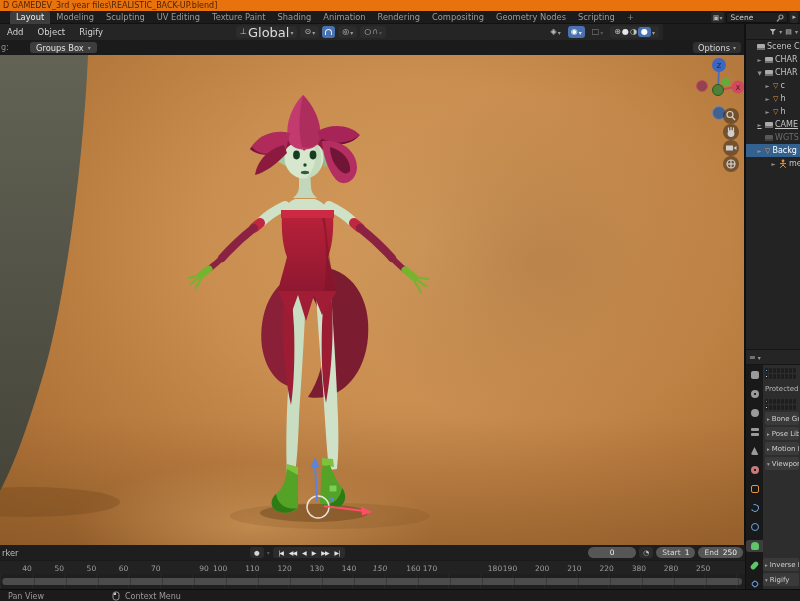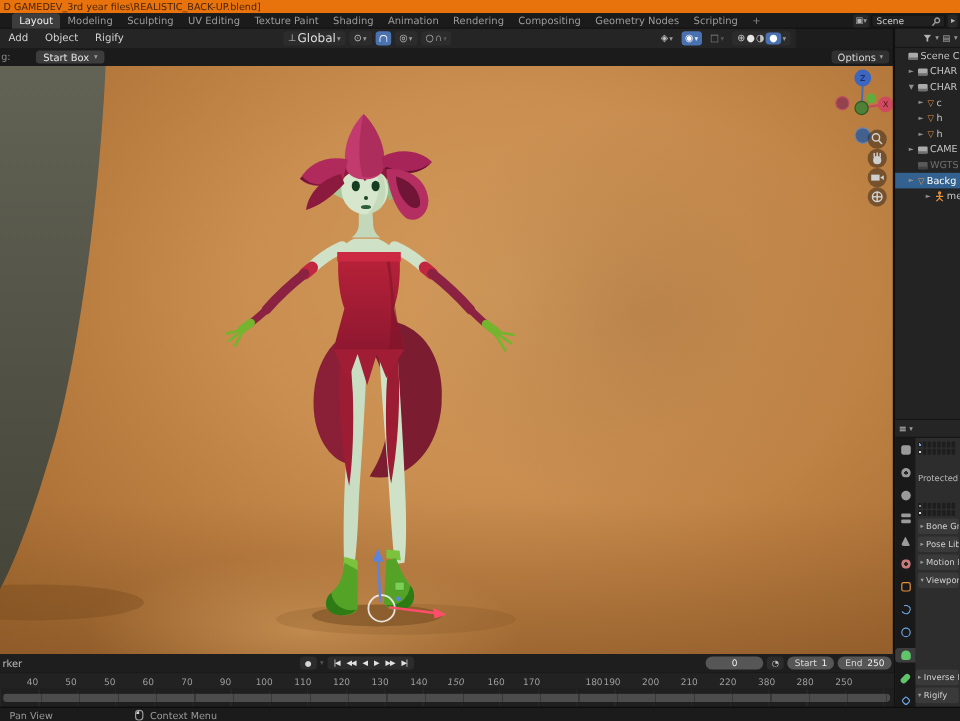--- a/index.html
+++ b/index.html
@@ -82,21 +82,21 @@
   .pic-man{border-radius:50% 50% 2px 2px}
   .pic-bone{width:9px;height:5px;border-radius:3px;transform:rotate(-45deg)}
   .pic-link{width:6px;height:6px;background:rgba(0,0,0,0);border:1.5px solid currentColor;transform:rotate(45deg)}
   .pic-checker{background:conic-gradient(currentColor 25%, #703a3a 0 50%, currentColor 0 75%, #703a3a 0)}
   #pbody{position:absolute;left:17px;top:15px;width:37px;height:225px;background:#2d2d2d;padding:3px 1px 0 2px}
   .lgrid{display:flex;flex-wrap:wrap;gap:1px;width:33px;margin-bottom:2px}
   .lcell{width:3px;height:5px;background:#1e1e1e;border-radius:1px}
   .lcell.dotb{background:#1e1e1e;box-shadow:inset 0 0 0 3px rgba(0,0,0,0);background-image:radial-gradient(circle 1px,#6fa8e0 98%,rgba(0,0,0,0))}
   .lcell.dotw{background-image:radial-gradient(circle 1px,#dcdcdc 98%,rgba(0,0,0,0))}
   .lcell.dotg{background-image:radial-gradient(circle 1px,#8a8a8a 98%,rgba(0,0,0,0))}
-  .plabel{font-size:7px;color:#b8b8b8;margin:16px 0;white-space:nowrap;overflow:hidden}
+  .plabel{font-size:7px;color:#b8b8b8;margin:6px 0;white-space:nowrap;overflow:hidden}
   .panel-h{height:13px;background:#3a3a3a;border-radius:2px;margin-bottom:2px;display:flex;align-items:center;
            gap:2px;padding-left:2px;font-size:7px;color:#d0d0d0;white-space:nowrap;overflow:hidden}
   .panel-h .pa{font-size:5.5px;color:#9d9d9d;flex:none}
   #lowerpanels{position:absolute;left:0;bottom:2px;width:36px}
   
   #timeline{left:0;top:545px;width:745px;height:44px;background:#1e1e1e}
   #tl-h{height:15px;position:relative}
   #markerlbl{position:absolute;left:2px;top:3px;font-size:8.3px;color:#bdbdbd}
   #tl-ctr{position:absolute;left:250px;top:2px;display:flex;gap:3px;align-items:center}
   .tpill{background:#2c2c2c;border-radius:3px;height:11px;display:flex;align-items:center;padding:0 4px;gap:3px}
@@ -150,21 +150,21 @@
   </div>
 </div>
 
 <div id="vph" class="abs">
   <span class="menu">Add</span>
   <span class="menu">Object</span>
   <span class="menu">Rigify</span>
   <div id="vph-center">
     <span class="hgrp">
       <span class="hic">⊥</span>
-      <span style="font-size:10px;color:#dcdcdc">Global</span>
+      <span style="font-size:13px;color:#dcdcdc">Global</span>
       <span class="dd">▾</span>
     </span>
     <span class="hgrp">
       <span class="hic">⊙</span>
       <span class="dd">▾</span>
     </span>
     <span class="bluepill">
         <span class="magnet"></span>
       </span>
     <span class="hgrp">
@@ -198,21 +198,21 @@
           <span class="hic">●</span>
         </span>
       <span class="dd">▾</span>
     </span>
   </div>
 </div>
 
 <div id="toolrow" class="abs">
   <span id="draglabel" class="abs">g:</span>
   <span id="selbox" class="abs">
-    <span>Start Box</span>
+    <span>Groups Box</span>
     <span class="dd">▾</span>
   </span>
   <span id="optionsbtn" class="abs">
     <span>Options</span>
     <span class="dd">▾</span>
   </span>
 </div>
 
 <div id="viewport" class="abs">
   <svg width="745" height="490" viewBox="0 0 745 490">
@@ -379,21 +379,21 @@
       <div class="orow" style="padding-left: 18px;">
         <span class="tarrow">►</span>
         <span class="ic-mesh">▽</span>
         <span class="olabel">h</span>
       </div>
       <div class="orow" style="padding-left: 18px;">
         <span class="tarrow">►</span>
         <span class="ic-mesh">▽</span>
         <span class="olabel">h</span>
       </div>
-      <div class="orow" style="padding-left: 10px;">
+      <div class="orow" style="padding-left: 10px; text-decoration: underline;">
         <span class="tarrow">►</span>
         <span class="ic-col"></span>
         <span class="olabel">CAME</span>
       </div>
       <div class="orow dim" style="padding-left: 10px;">
         <span class="tarrow"></span>
         <span class="ic-col"></span>
         <span class="olabel">WGTS</span>
       </div>
       <div class="orow sel" style="padding-left: 10px;">
@@ -560,29 +560,29 @@
           <span>250</span>
         </span>
     </div>
   </div>
   <div id="ruler">
       <span class="rnum" style="left: 27px;">40</span>
       <span class="rnum" style="left: 59.2px;">50</span>
       <span class="rnum" style="left: 91.4px;">50</span>
       <span class="rnum" style="left: 123.6px;">60</span>
       <span class="rnum" style="left: 155.8px;">70</span>
-      <span class="rnum" style="left: 188px;">90</span>
+      <span class="rnum" style="left: 204px;">90</span>
       <span class="rnum" style="left: 220.2px;">100</span>
       <span class="rnum" style="left: 252.4px;">110</span>
       <span class="rnum" style="left: 284.6px;">120</span>
       <span class="rnum" style="left: 316.8px;">130</span>
       <span class="rnum" style="left: 349px;">140</span>
       <span class="rnum" style="left: 380px; font-style: italic;">150</span>
       <span class="rnum" style="left: 413.4px;">160</span>
-      <span class="rnum" style="left: 443px;">170</span>
+      <span class="rnum" style="left: 430px;">170</span>
       <span class="rnum" style="left: 495px;">180</span>
       <span class="rnum" style="left: 510px;">190</span>
       <span class="rnum" style="left: 542.2px;">200</span>
       <span class="rnum" style="left: 574.4px; text-align: center;">210</span>
       <span class="rnum" style="left: 606.6px;">220</span>
       <span class="rnum" style="left: 638.8px;">380</span>
       <span class="rnum" style="left: 671px;">280</span>
       <span class="rnum" style="left: 703.2px;">250</span>
     </div>
   <div id="tl-scroll">

